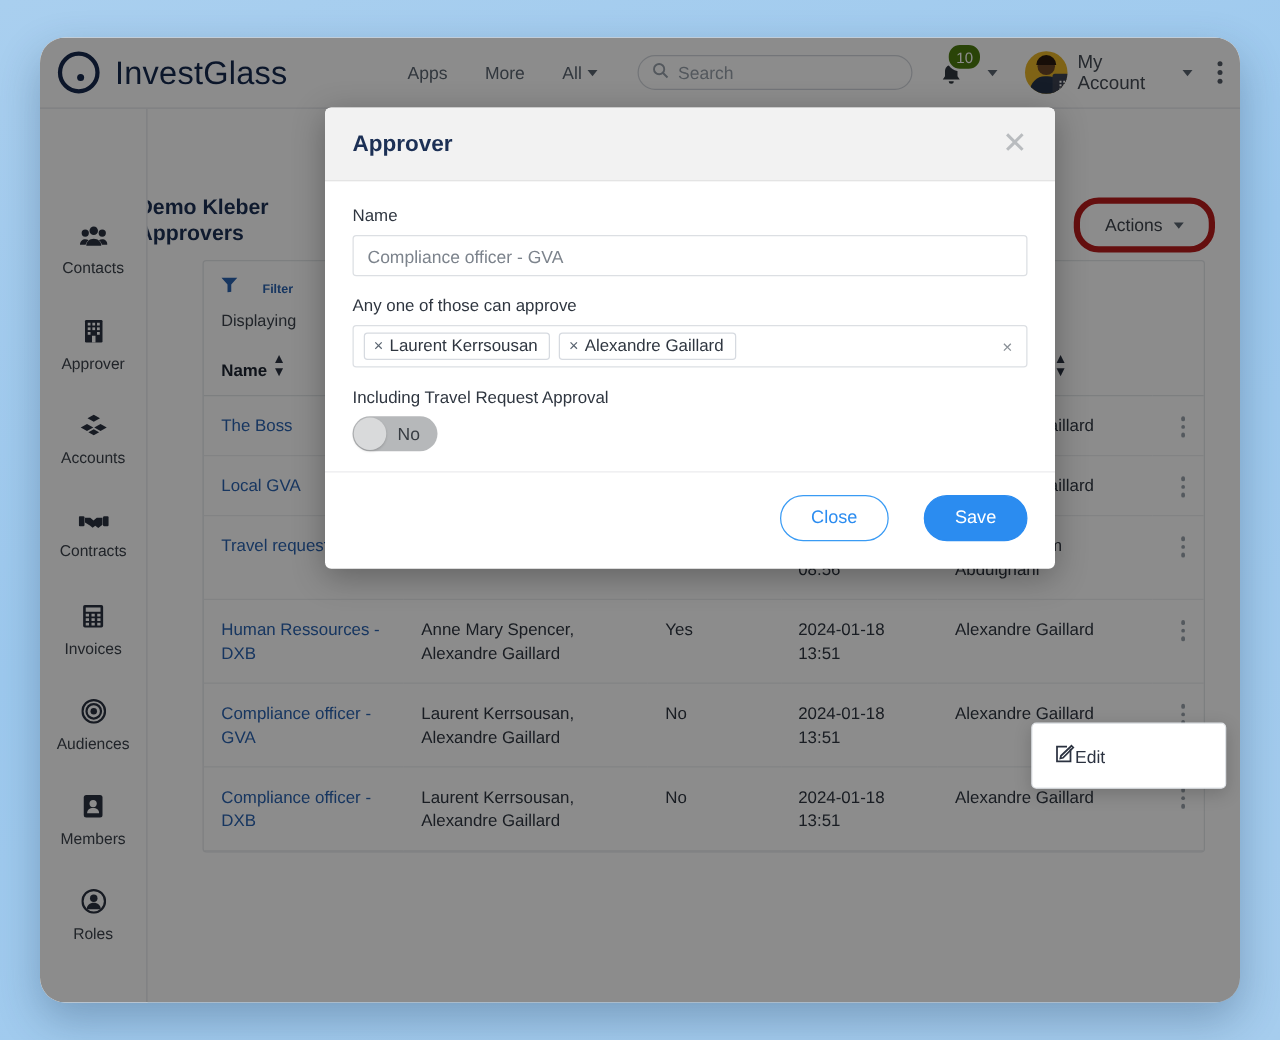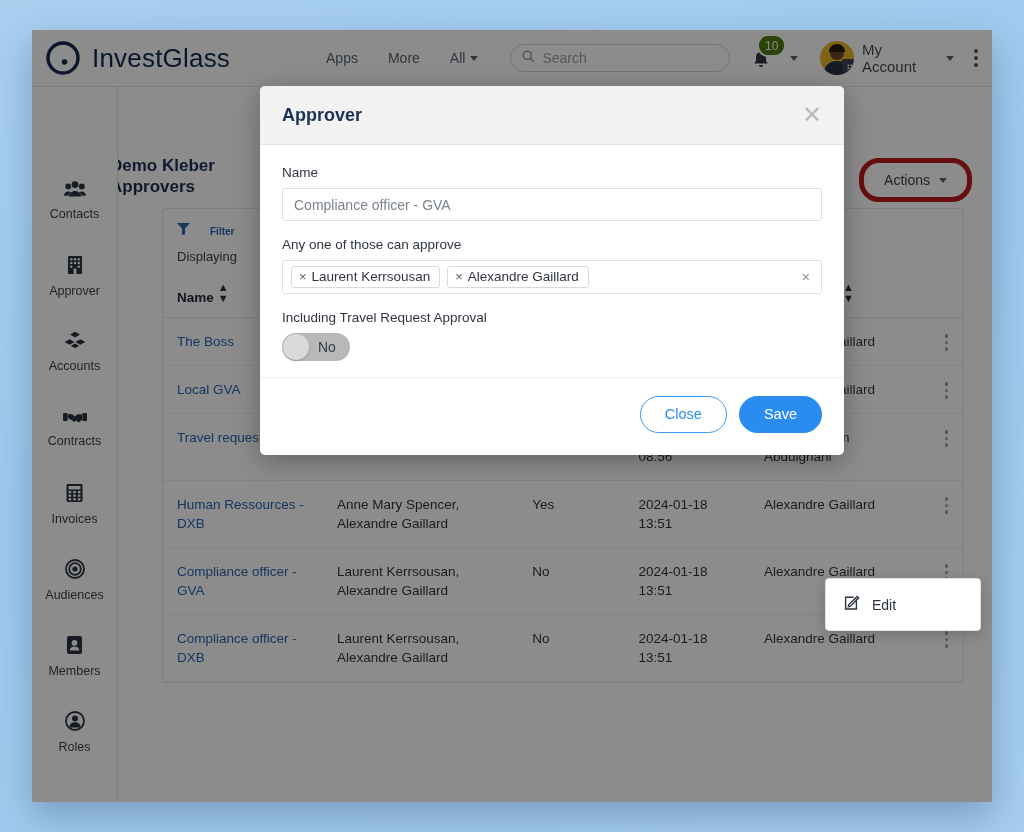--- a/index.html
+++ b/index.html
@@ -13,21 +13,21 @@
     position: relative;
     width: 1024px; height: 832px;
     background: linear-gradient(160deg,#a9cfef 0%, #9dc9ee 45%, #a6cdee 100%);
   }
 
   
   .window {
     position: absolute;
     left: 32px; top: 30px;
     width: 960px; height: 772px;
-    border-radius: 0;
+    border-radius: 20px;
     background: #ffffff;
     box-shadow: 0 14px 34px rgba(30,60,90,.32);
     overflow: hidden;
   }
   
   .scrim {
     position: absolute; inset: 0;
     background: rgba(0,0,0,.45);
     z-index: 40;
     pointer-events: none;
@@ -160,21 +160,21 @@
 
   
   .ctx-menu {
     position:absolute; left: 793px; top: 548px;
     width: 154px;
     background:#fff; border:1px solid #e0e3e7; border-radius:4px;
     box-shadow: 0 4px 14px rgba(0,0,0,.18);
     padding: 12px 0;
     z-index: 60;
   }
-  .ctx-item { display:flex; align-items:center; gap:12px; padding: 4px 18px; font-size:14px; color:#2b3240; }
+  .ctx-item { display:flex; align-items:center; padding: 4px 18px; font-size:14px; color:#2b3240; }
 
   
   .modal {
     position:absolute; left: 228px; top: 56px;
     width: 584px;
     background:#fff;
     border-radius: 5px;
     box-shadow: 0 6px 26px rgba(0,0,0,.3);
     z-index: 70;
     overflow: hidden;
@@ -215,21 +215,21 @@
   }
   .toggle .knob {
     width: 26px; height: 26px; border-radius:50%;
     background:#d9dadb; position:absolute; left:1px; top:1px;
     box-shadow: 0 1px 2px rgba(0,0,0,.18);
   }
   .toggle .tl { position:absolute; left: 36px; font-size: 14px; color:#373c42; }
   .modal-foot {
     padding: 18px 22px 22px 14px;
     border-top: 1px solid #ebecee;
-    display:flex; justify-content:flex-end; gap: 12px;
+    display:flex; justify-content:flex-end; gap: 28px;
   }
   .btn {
     border-radius: 20px; font-size: 14.5px;
     padding: 10px 24px; line-height: 1;
   }
   .btn-outline { border:1px solid #3a9bf4; color:#2b8cf0; background:#fff; }
   .btn-primary { background:#2b8cf0; color:#fff; border:1px solid #2b8cf0; }
 </style>
 </head>
 <body>

